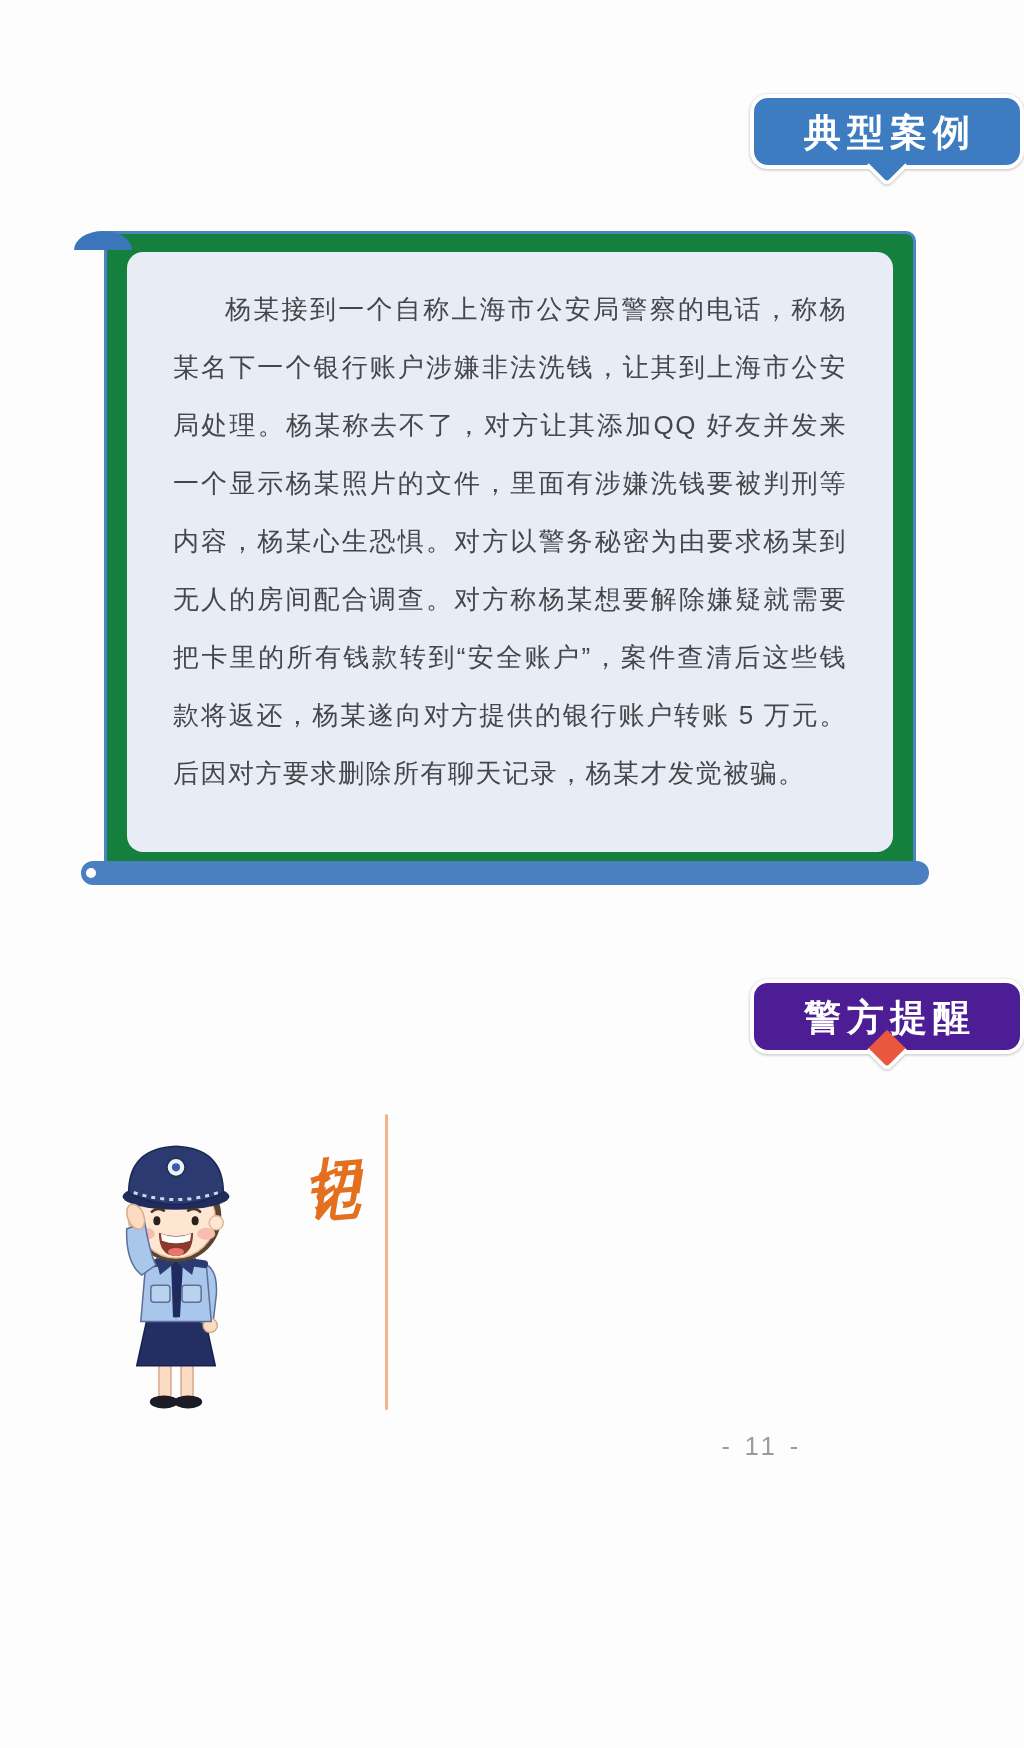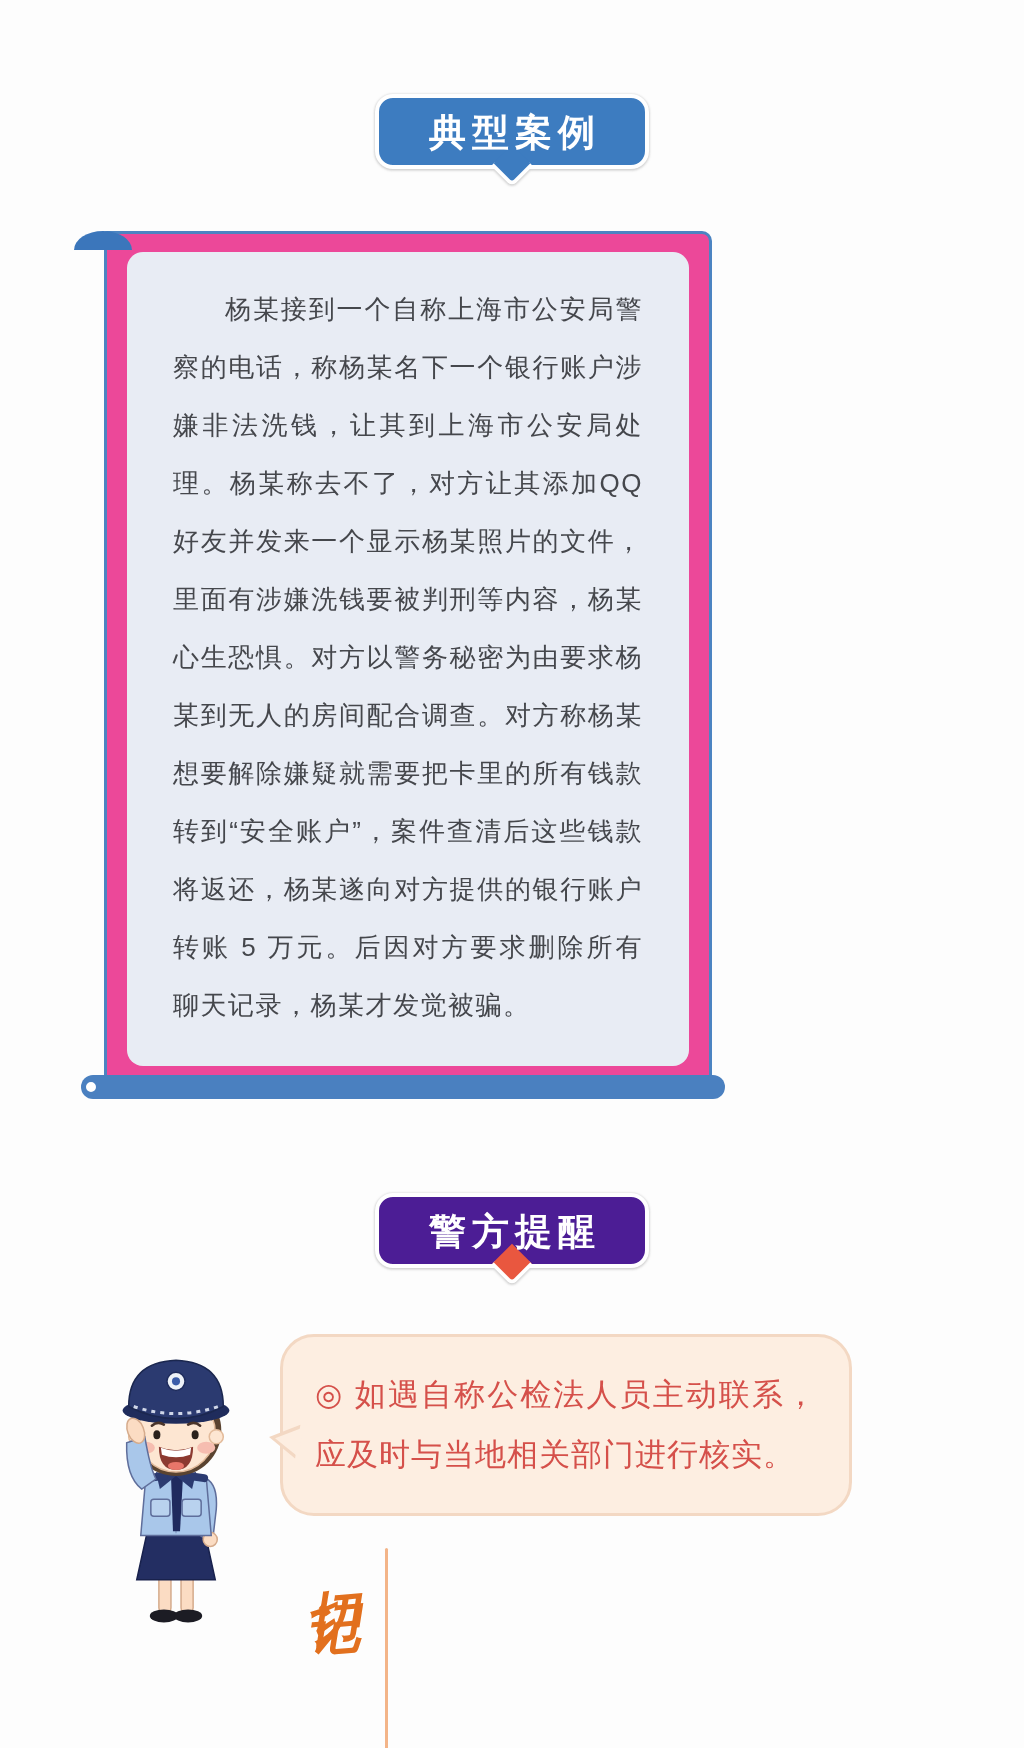--- a/index.html
+++ b/index.html
@@ -5,21 +5,21 @@
   * { margin: 0; padding: 0; box-sizing: border-box; }
   html, body { background: #fdfdfd; }
   body {
     width: 1024px; height: 1748px;
     font-family: "Liberation Sans", "DejaVu Sans", sans-serif;
     overflow: hidden; position: relative;
   }
 
   
   .callout-wrap {
-    display: flex; justify-content: center;
+    display: flex; justify-content: flex-end;
     filter: drop-shadow(0 1px 1px #cfcfcf) drop-shadow(0 0 1px #dadada);
   }
   .callout {
     position: relative;
     color: #ffffff;
     font-family: "Liberation Serif", "DejaVu Serif", serif;
     font-weight: bold; font-size: 37px; letter-spacing: 6px; line-height: 1;
     padding: 16px 44px 14px 50px;
     border: 4px solid #ffffff; border-radius: 18px;
   }
@@ -34,23 +34,23 @@
   }
   .callout.blue .tip { background: #3d7cc0; }
   .callout.red  .tip { background: #e9573f; }
   .callout .label { position: relative; z-index: 1; }
   .wrap-case { margin-top: 94px; }
   .wrap-reminder { margin-top: 104px; }
 
   
   .paper {
     position: relative;
-    width: 608px;
+    width: 812px;
     margin: 62px 0 0 104px;
-    background: #ec4899;
+    background: #15803d;
     border: 3px solid #4c84c2;
     border-radius: 3px 10px 10px 10px;
   }
   .paper .curl {
     position: absolute; top: -3px; left: -33px;
     width: 58px; height: 19px;
     background: #3b76bb;
     border-radius: 29px 29px 0 0 / 19px 19px 0 0;
   }
   .paper .roll {
@@ -216,23 +216,20 @@
         <path d="M63 120 Q80 127 97 120 Q97 143 80 143 Q63 143 63 120 Z" fill="#8c3a30"></path>
         <path d="M65 121 Q80 127 95 121 L94 128 Q80 133 66 128 Z" fill="#ffffff"></path>
         <ellipse cx="80" cy="139" rx="8" ry="4" fill="#e8766a"></ellipse>
 
         <path d="M46 162 Q30 150 31 116 L49 110 Q54 140 60 152 Z" fill="#a9c7ea" stroke="#5f6e9b" stroke-width="1.5"></path>
         <ellipse cx="40" cy="104" rx="8" ry="13" fill="#fbdcc3" stroke="#d5ab8c" stroke-width="1.5" transform="rotate(-22 40 104)"></ellipse>
       </svg>
     </div>
 
     <div class="reminder-col">
-      <div class="bubble">
-        <p class="bubble-text">◎ 如遇自称公检法人员主动联系，应及时与当地相关部门进行核实。</p>
-      </div>
 
       <div class="remember">
         <div class="remember-label">切记</div>
         <div class="remember-divider"></div>
       </div>
     </div>
   </div>
 
   <div class="page-number">- 11 -</div>
 

